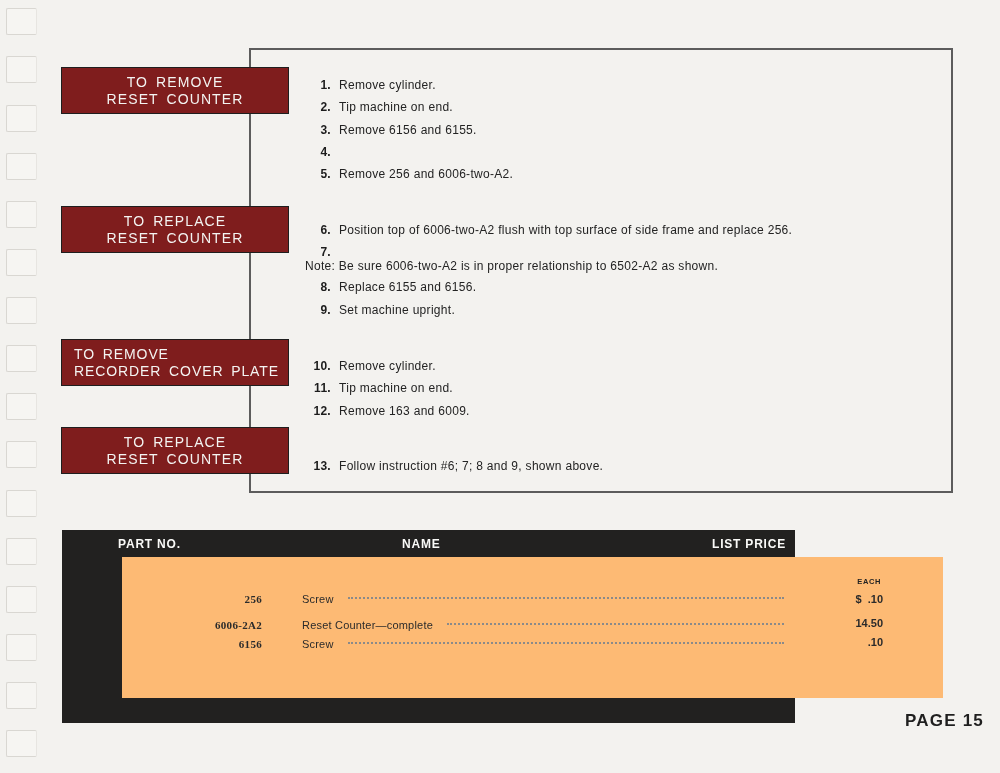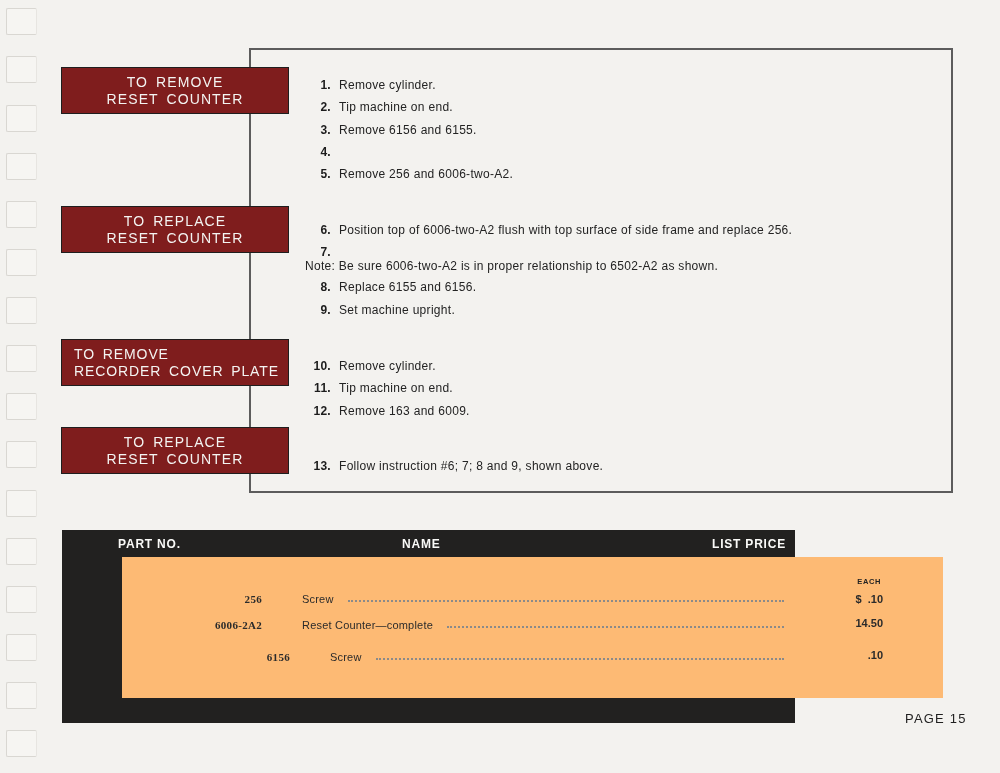--- a/index.html
+++ b/index.html
@@ -77,30 +77,30 @@
   .unit-label {
     position:absolute; top:20px; right:62px;
     font-size:7.5px; font-weight:bold; letter-spacing:0.6px; color:#222;
   }
   .t-row {
     position:absolute; left:0; right:0; height:16px;
     display:flex; align-items:baseline;
     padding-right:60px;
     font-size:11px; color:#2b2b2b;
   }
-  .r0 { top:36px; } .r1 { top:60px; } .r2 { top:76px; } .r3 { top:92px;padding-left:28px; }
+  .r0 { top:36px; } .r1 { top:60px; } .r2 { top:76px; } .r3 { top:79px; }
   .t-part { width:140px; text-align:right; font-weight:bold; letter-spacing:0.3px; flex:none;font-family:Liberation Serif, serif; }
-  .t-name { flex:1; margin-left:40px; display:flex; align-items:flex-end; min-width:0;gap:11px; }
+  .t-name { flex:1; margin-left:40px; display:flex; align-items:center; min-width:0;gap:11px; }
   .t-name-text { white-space:nowrap; letter-spacing:0.2px; }
   .leader { flex:1; border-bottom:2px dotted #8a8a8a; margin:0 6px 3px 3px; }
   .t-price { width:93px; flex:none; display:flex; justify-content:flex-end; gap:6px; font-weight:bold; }
 
   .page-number {
     position:absolute; left:905px; top:711px;
-    font-size:13px; font-weight:normal; letter-spacing:1.2px; color:#1f1f1f;text-align:center;
+    font-size:17px; font-weight:bold; letter-spacing:1.2px; color:#1f1f1f;text-align:center;
   }
 </style>
 </head>
 <body>
 
 <div class="page">
 
   <div class="hole" style="top:8px"></div>
   <div class="hole" style="top:56px"></div>
   <div class="hole" style="top:105px"></div>

